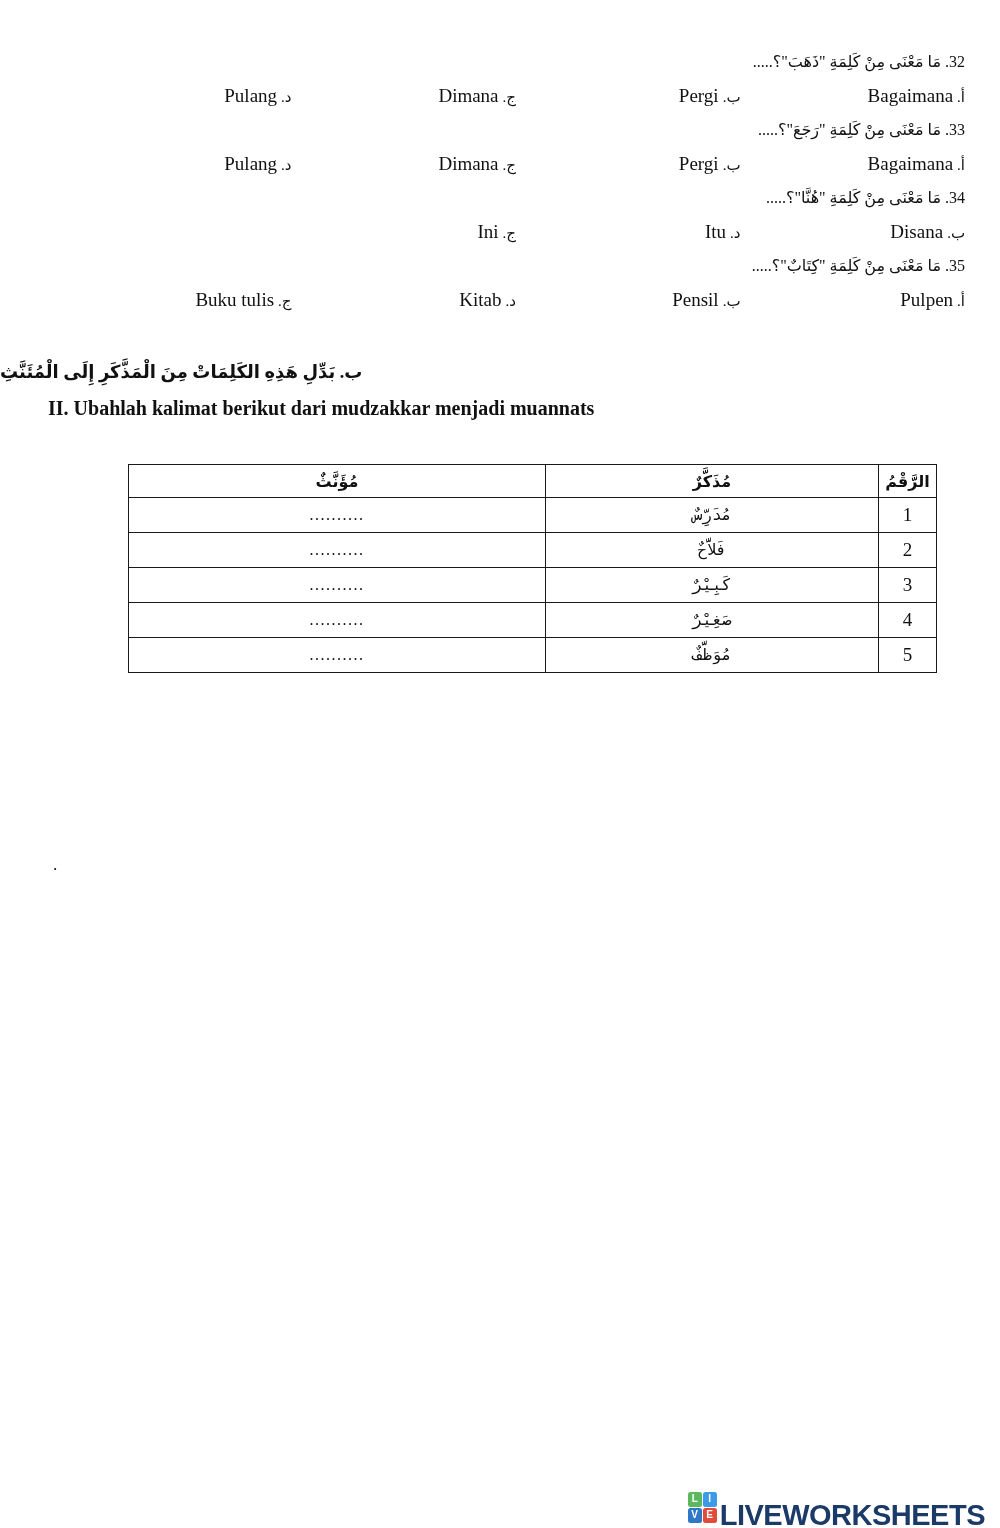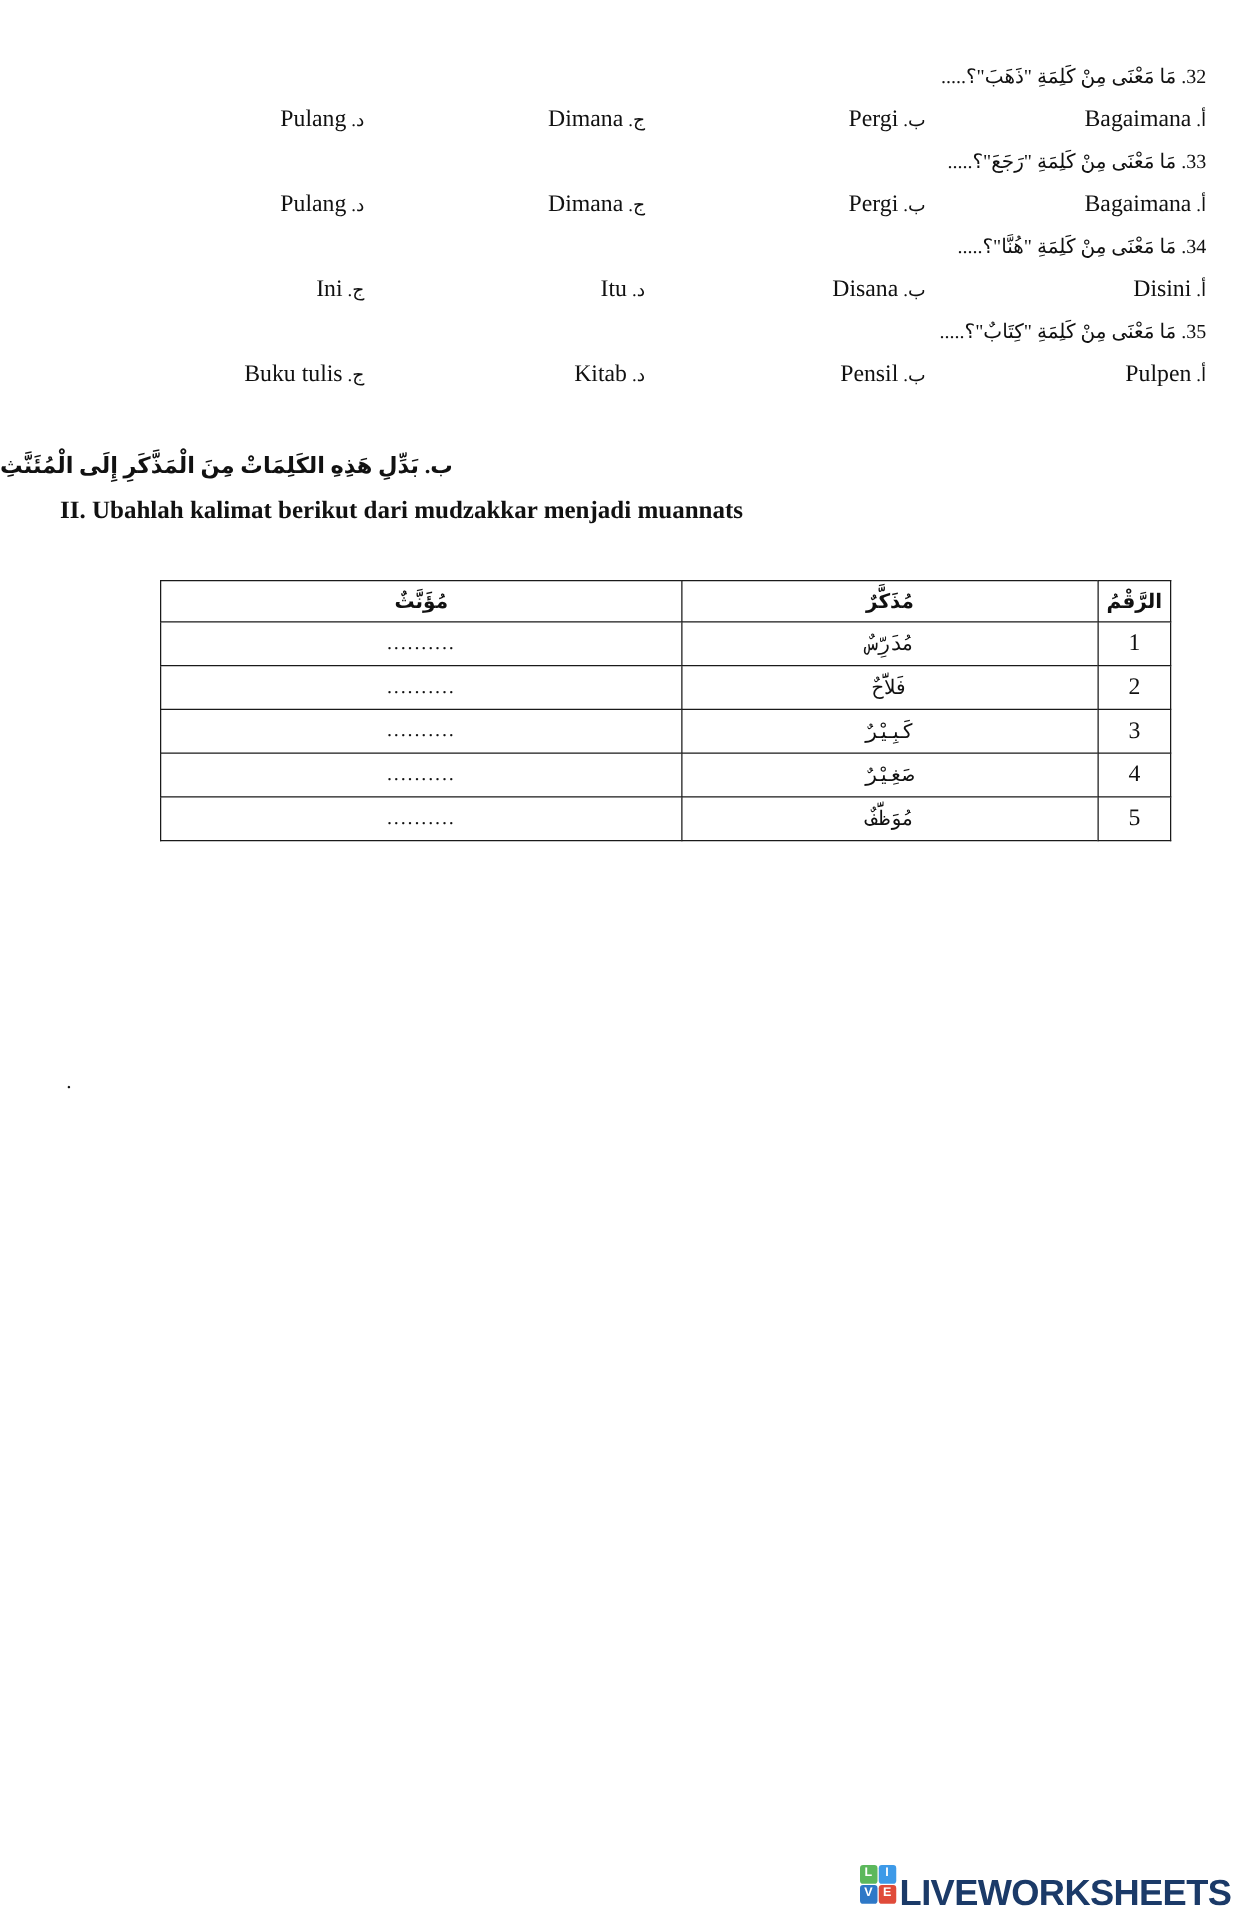--- a/index.html
+++ b/index.html
@@ -103,21 +103,20 @@
   <div class="q-line">33. مَا مَعْنَى مِنْ كَلِمَةِ "رَجَعَ"؟.....</div>
   <div class="opt-row">
     <span class="opt"><span class="opt-label">أ.</span> <span class="opt-text">Bagaimana</span></span>
     <span class="opt"><span class="opt-label">ب.</span> <span class="opt-text">Pergi</span></span>
     <span class="opt"><span class="opt-label">ج.</span> <span class="opt-text">Dimana</span></span>
     <span class="opt"><span class="opt-label">د.</span> <span class="opt-text">Pulang</span></span>
   </div>
 
   <div class="q-line">34. مَا مَعْنَى مِنْ كَلِمَةِ "هُنَّا"؟.....</div>
   <div class="opt-row">
-    <span class="opt"><span class="opt-label">أ.</span> <span class="opt-text">Disini</span></span>
     <span class="opt"><span class="opt-label">ب.</span> <span class="opt-text">Disana</span></span>
     <span class="opt"><span class="opt-label">د.</span> <span class="opt-text">Itu</span></span>
     <span class="opt"><span class="opt-label">ج.</span> <span class="opt-text">Ini</span></span>
   </div>
 
   <div class="q-line">35. مَا مَعْنَى مِنْ كَلِمَةِ "كِتَابٌ"؟.....</div>
   <div class="opt-row">
     <span class="opt"><span class="opt-label">أ.</span> <span class="opt-text">Pulpen</span></span>
     <span class="opt"><span class="opt-label">ب.</span> <span class="opt-text">Pensil</span></span>
     <span class="opt"><span class="opt-label">د.</span> <span class="opt-text">Kitab</span></span>

